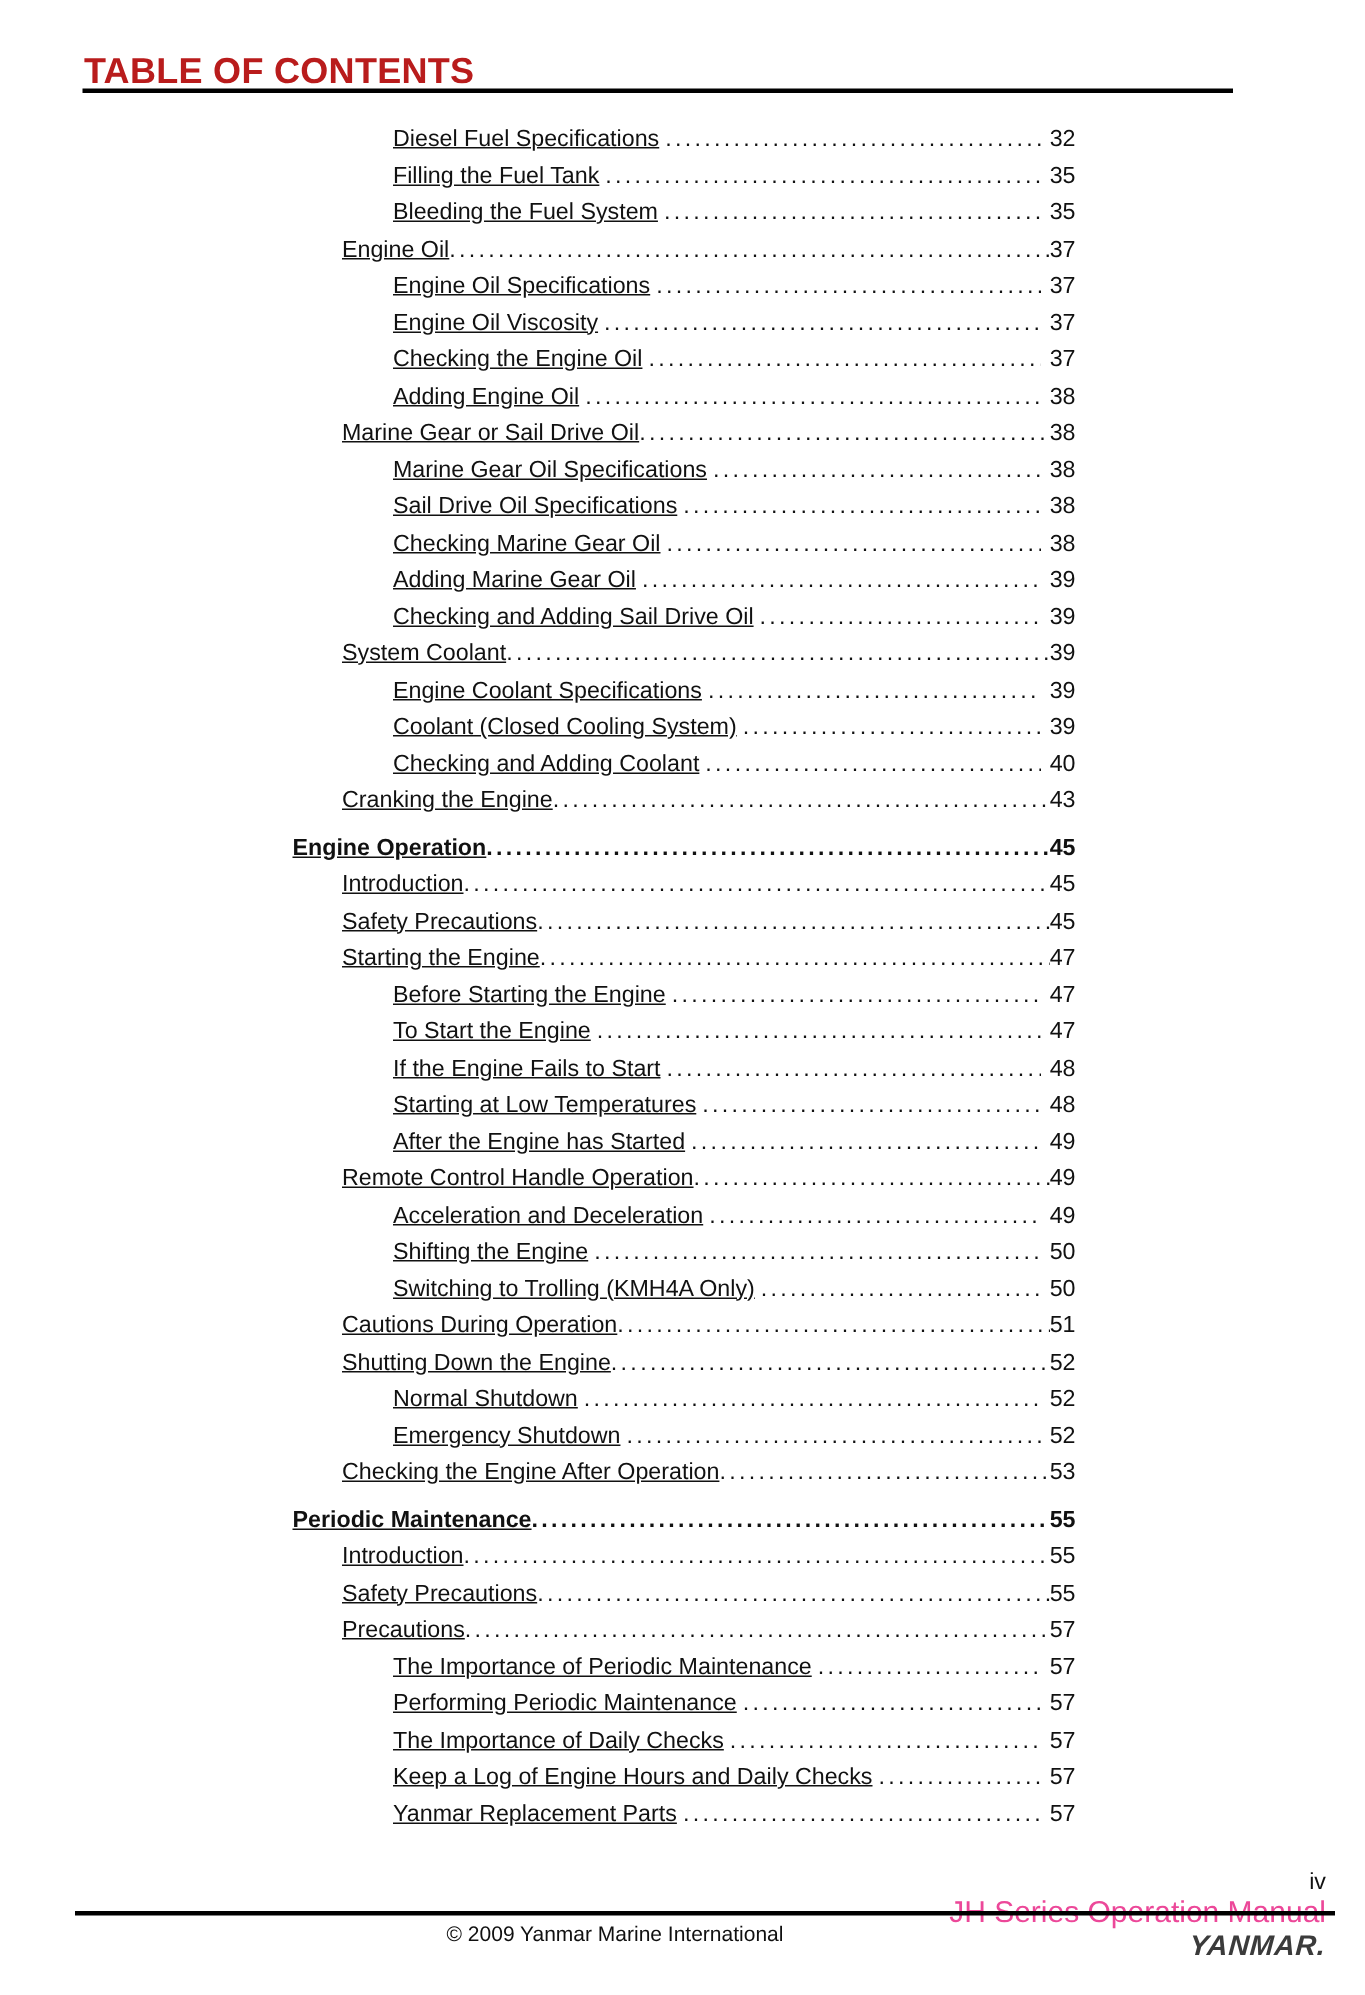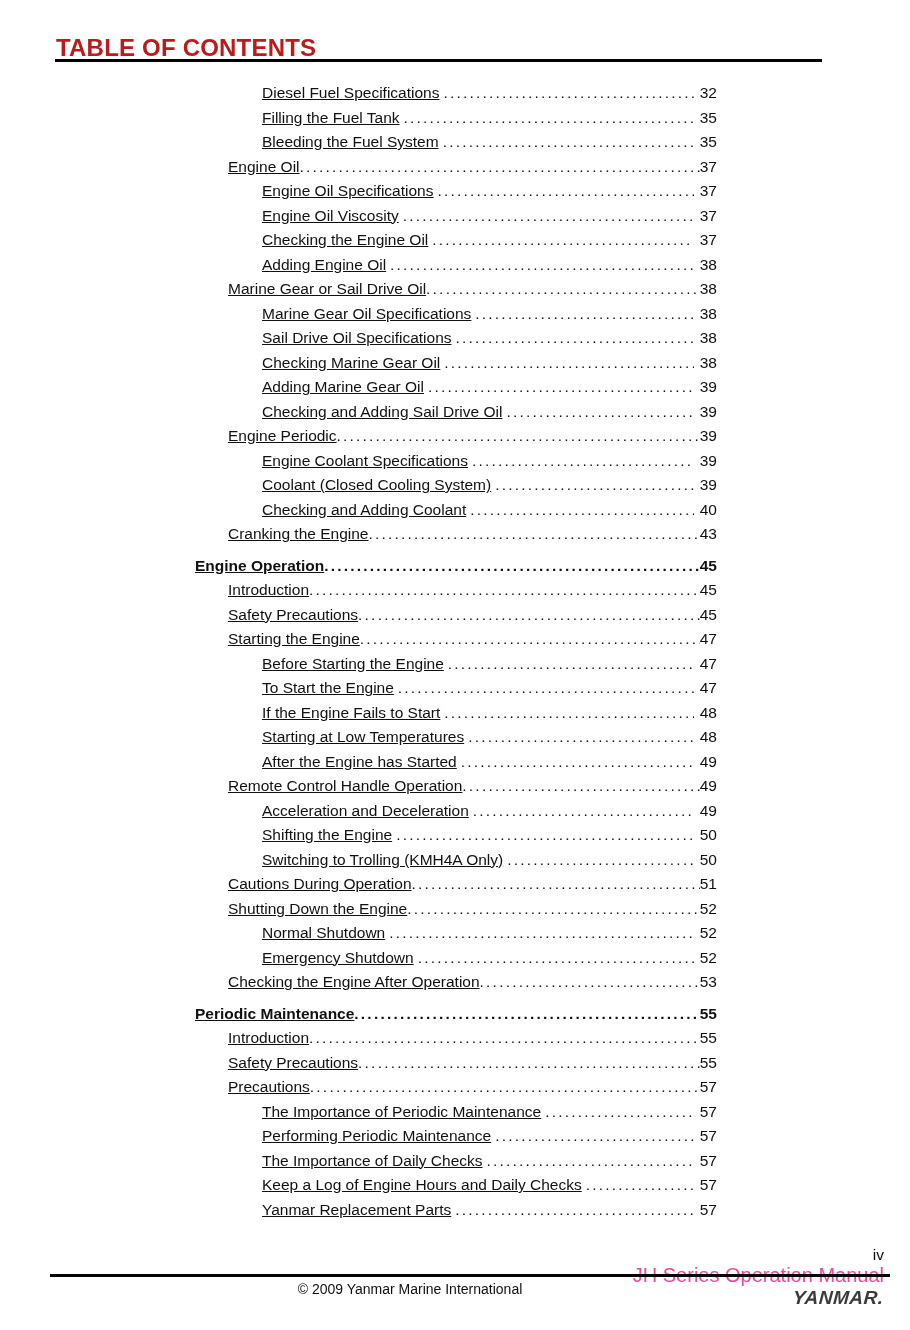--- a/index.html
+++ b/index.html
@@ -181,21 +181,21 @@
       <span class="toc-label">Adding Marine Gear Oil</span>
       <span class="toc-dots"></span>
       <span class="toc-page">39</span>
     </div>
         <div class="toc-row lvl3">
       <span class="toc-label">Checking and Adding Sail Drive Oil</span>
       <span class="toc-dots"></span>
       <span class="toc-page">39</span>
     </div>
         <div class="toc-row lvl2">
-      <span class="toc-label">Engine Periodic</span>
+      <span class="toc-label">System Coolant</span>
       <span class="toc-dots"></span>
       <span class="toc-page">39</span>
     </div>
         <div class="toc-row lvl3">
       <span class="toc-label">Engine Coolant Specifications</span>
       <span class="toc-dots"></span>
       <span class="toc-page">39</span>
     </div>
         <div class="toc-row lvl3">
       <span class="toc-label">Coolant (Closed Cooling System)</span>

